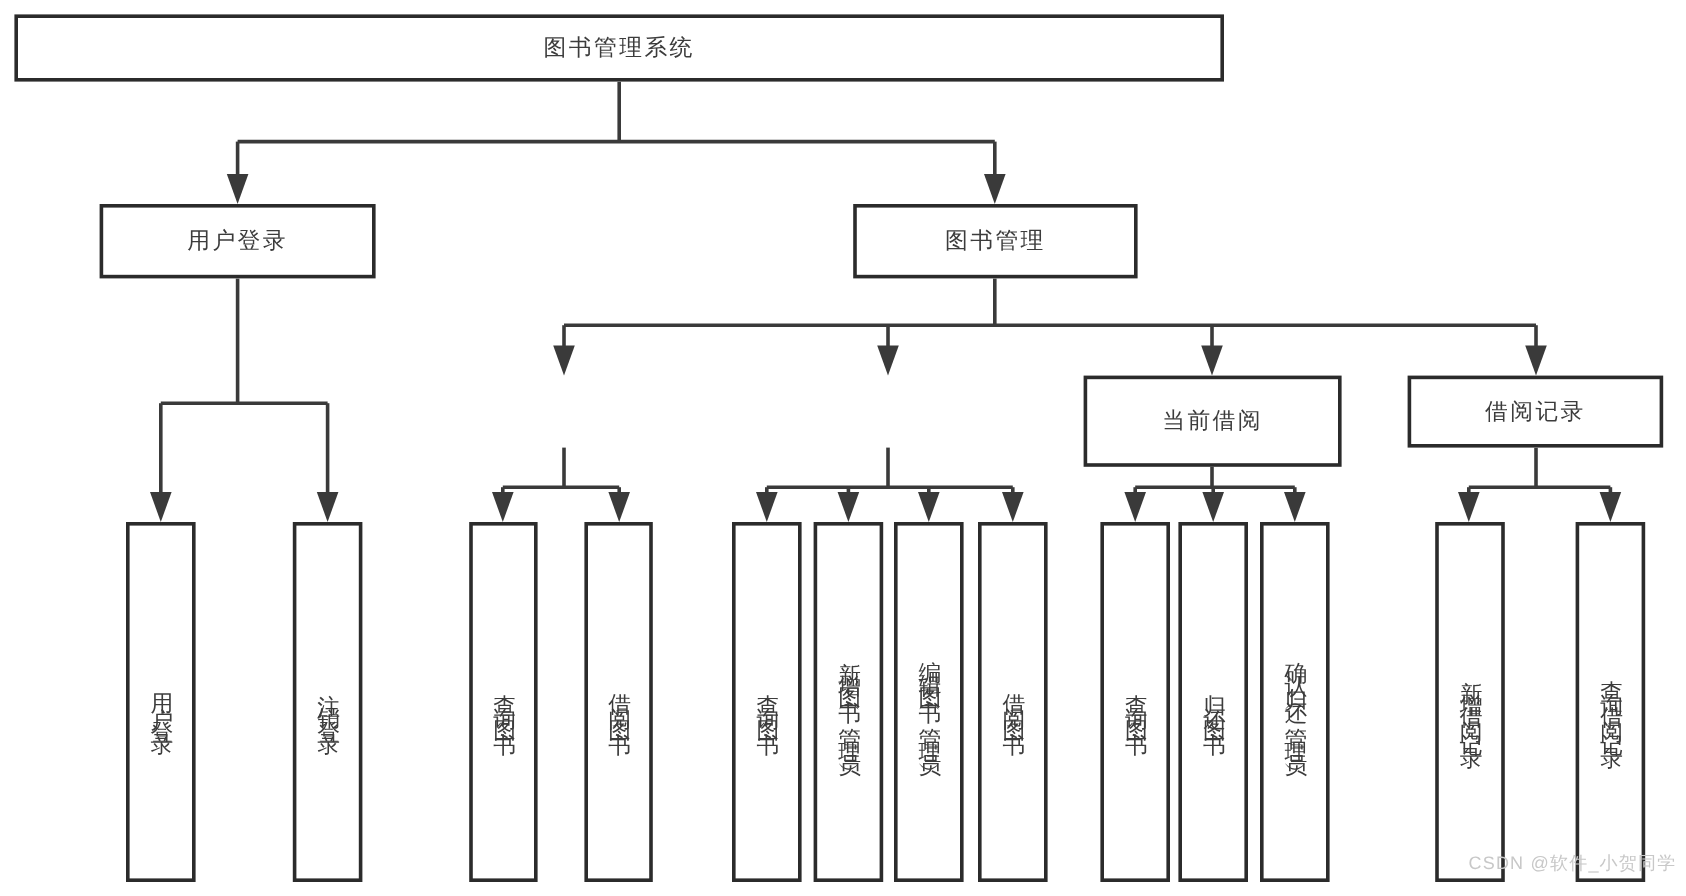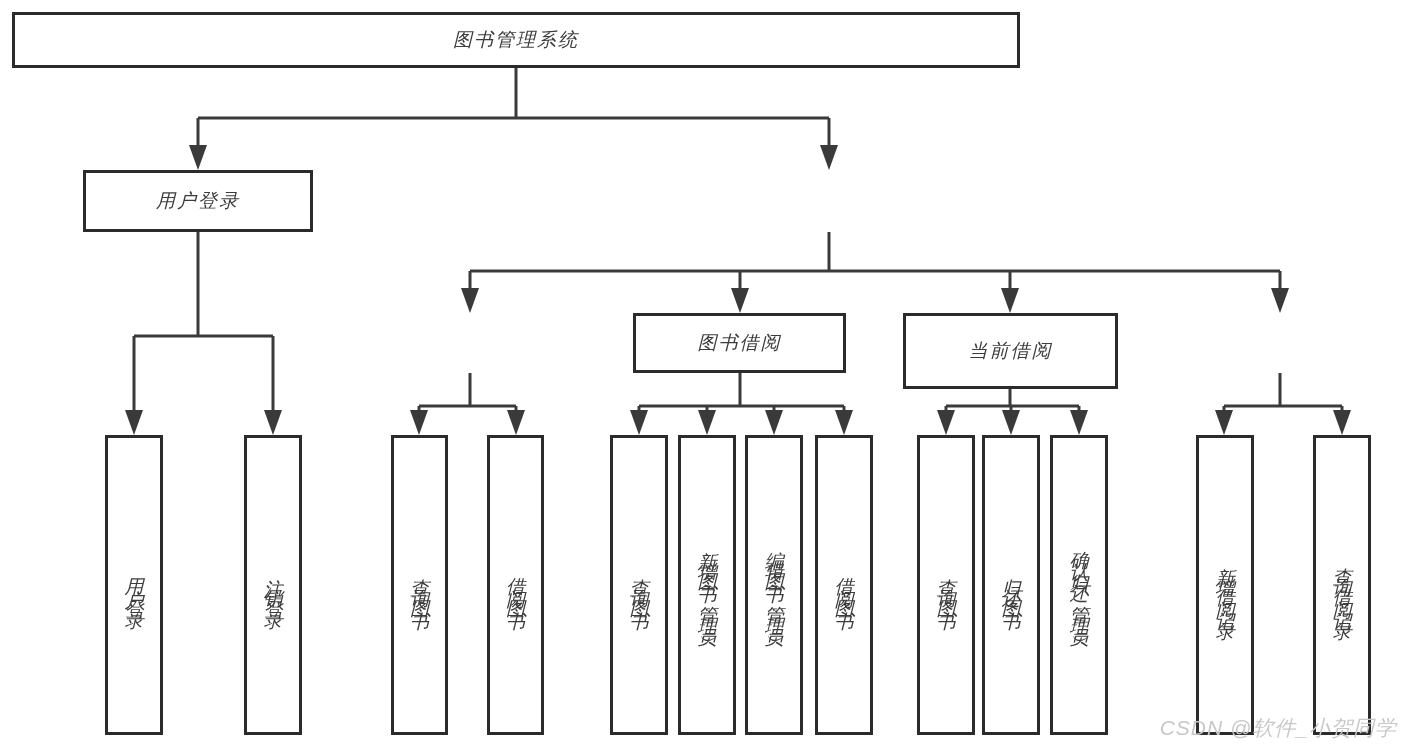--- a/index.html
+++ b/index.html
@@ -3,21 +3,20 @@
 <meta charset="utf-8">
 <title>Diagram</title>
 <style>
   html,body{margin:0;padding:0;background:#fff;}
   #canvas{
     position:relative;
     width:1405px;height:747px;
     background:var(--color-canvas,#ffffff);
     font-family:"Liberation Sans",sans-serif;
     overflow:hidden;
-    font-style:italic;
   }
   #connectors{position:absolute;left:0;top:0;z-index:1;}
   #connectors line{stroke:var(--color-line,#3a3a3a);stroke-width:3;}
   #connectors polygon{fill:var(--color-line,#3a3a3a);}
   .node{
     position:absolute;
     background:#fff;
     border:3px solid var(--color-border,#2b2b2b);
     box-sizing:border-box;
     display:flex;align-items:center;justify-content:center;
@@ -29,22 +28,22 @@
   }
   .node.v span{
     writing-mode:vertical-rl;
     text-orientation:mixed;
     font-size:19px;
     letter-spacing:11px;
     line-height:1.05;
     white-space:nowrap;
   }
   .watermark{
-    position:absolute;right:8px;bottom:5px;
-    font-size:21px;letter-spacing:1px;
+    position:absolute;right:8px;bottom:18px;
+    font-size:15px;letter-spacing:1px;
     color:var(--color-watermark,#c8c8c8);
     z-index:5;white-space:nowrap;
   }
 </style>
 </head>
 <body>
 
 <div id="canvas" style="--color-line: #3a3a3a; --color-border: #2b2b2b; --color-text: #3c3c3c; --color-canvas: #ffffff; --color-watermark: #c8c8c8;">
 
   <svg id="connectors" width="1405" height="747">
@@ -102,26 +101,29 @@
       <polygon points="1333,410 1351,410 1342,435"></polygon>
     </svg>
 
   <div class="node h" style="left:12px;top:12px;width:1008px;height:56px">
     <span>图书管理系统</span>
   </div>
 
   <div class="node h" style="left:83px;top:170px;width:230px;height:62px">
     <span>用户登录</span>
   </div>
+  <div class="node h" style="left:711px;top:170px;width:237px;height:62px">
+    <span>图书管理</span>
+  </div>
 
-  <div class="node h" style="left:633px;top:313px;width:213px;height:60px">
-    <span>图书借阅</span>
-  </div>
   <div class="node h" style="left:903px;top:313px;width:215px;height:76px">
     <span>当前借阅</span>
+  </div>
+  <div class="node h" style="left:1173px;top:313px;width:213px;height:60px">
+    <span>借阅记录</span>
   </div>
 
   <div class="node v" style="left:105px;top:435px;width:58px;height:300px">
     <span>用户登录</span>
   </div>
   <div class="node v" style="left:244px;top:435px;width:58px;height:300px">
     <span>注销登录</span>
   </div>
 
   <div class="node v" style="left:391px;top:435px;width:57px;height:300px">

